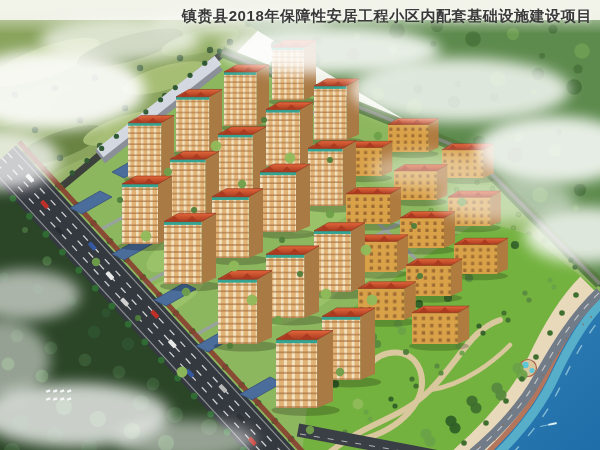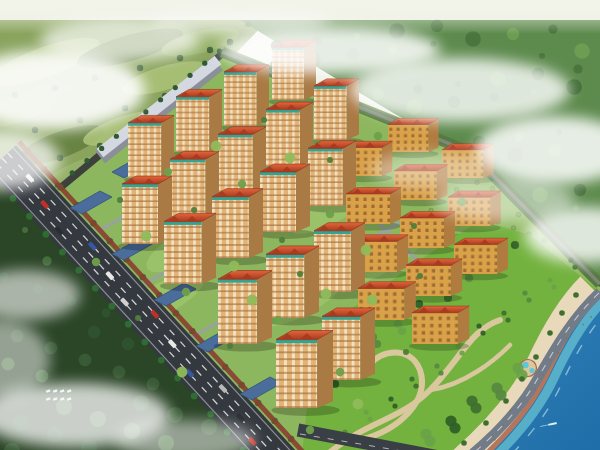--- a/index.html
+++ b/index.html
@@ -519,13 +519,14 @@
         <ellipse cx="505" cy="200" rx="70" ry="22" fill="#ffffff" opacity="0.5" filter="url(#blur)"></ellipse>
         <ellipse cx="25" cy="295" rx="55" ry="25" fill="#ffffff" opacity="0.6" filter="url(#blur)"></ellipse>
         <ellipse cx="75" cy="415" rx="95" ry="32" fill="#ffffff" opacity="0.75" filter="url(#blur)"></ellipse>
         <ellipse cx="185" cy="440" rx="70" ry="20" fill="#ffffff" opacity="0.5" filter="url(#blur)"></ellipse>
         <ellipse cx="0" cy="360" rx="50" ry="40" fill="#ffffff" opacity="0.5" filter="url(#blur)"></ellipse>
         <ellipse cx="430" cy="170" rx="60" ry="18" fill="#ffffff" opacity="0.4" filter="url(#blur)"></ellipse>
         <ellipse cx="240" cy="20" rx="90" ry="16" fill="#ffffff" opacity="0.6" filter="url(#blur)"></ellipse>
       </g>
   <rect width="600" height="34" fill="url(#gTop)"></rect>
 </svg>
+<div class="title" style="color: rgb(58, 58, 58);">镇赉县2018年保障性安居工程小区内配套基础设施建设项目</div>
 </div>
 
 </body></html>

